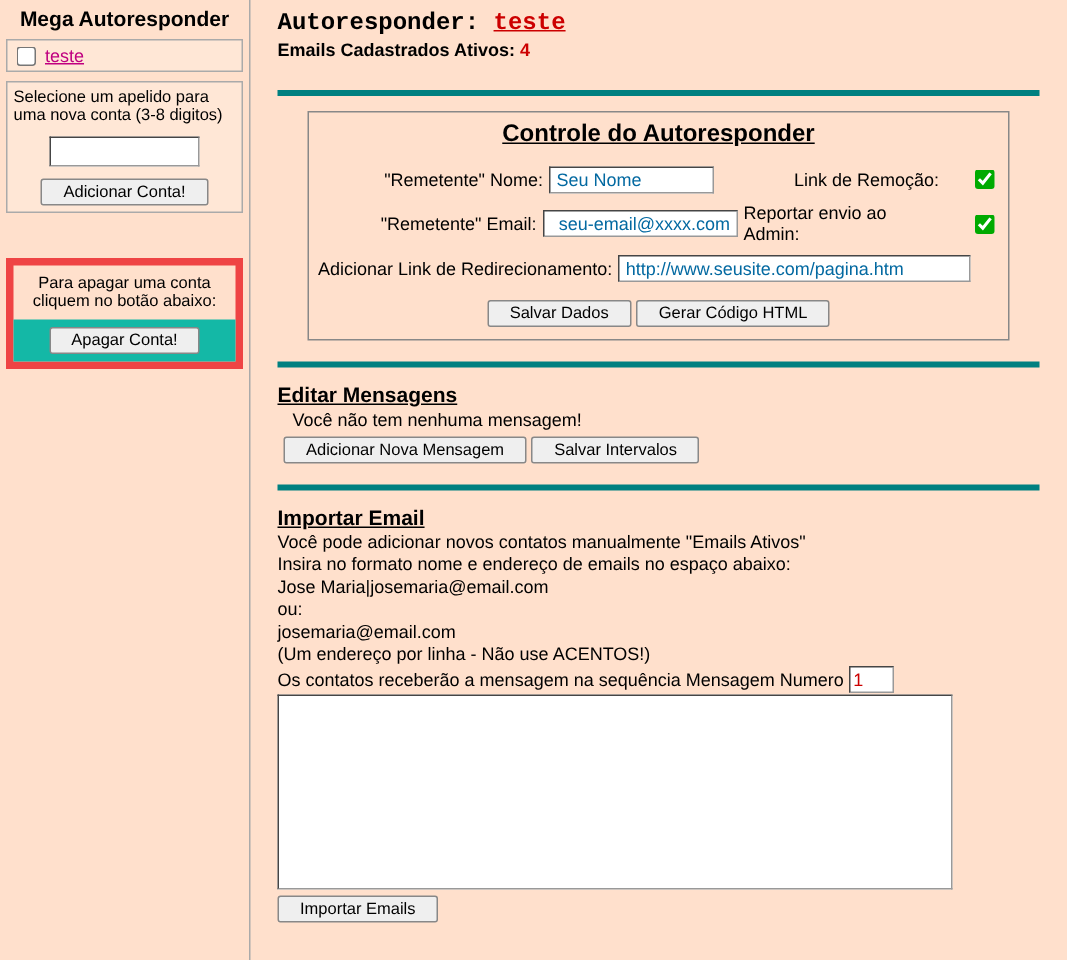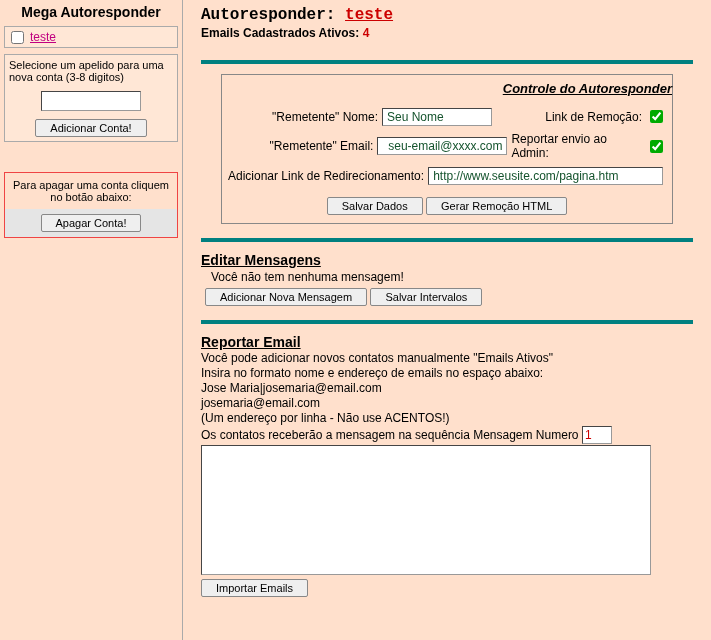--- a/index.html
+++ b/index.html
@@ -8,21 +8,21 @@
     font-family: Verdana, Arial, sans-serif;
     font-size: 12px;
     background: #ffe0cc;
     color: #000;
     width: 711px;
     height: 640px;
     overflow: hidden;
   }
   .layout { display: flex; height: 100%; }
   .sidebar {
-    width: 183px;
+    width: 167px;
     flex-shrink: 0;
     border-right: 1px solid #aaa;
     padding: 2px 4px;
   }
   .sidebar-title {
     font-weight: bold;
     font-size: 14px;
     text-align: center;
     padding: 2px 0 6px;
   }
@@ -55,29 +55,29 @@
     font-family: Verdana, sans-serif;
     font-size: 11px;
     background: #efefef;
     border: 1px solid #888;
     border-radius: 2px;
     padding: 2px 14px;
     cursor: pointer;
   }
   .delete-block {
     margin-top: 30px;
-    border: 1px solid #ef4444;
+    border: 5px solid #ef4444;
   }
   .delete-help {
     text-align: center;
     font-size: 11px;
     padding: 6px 4px;
   }
   .danger-row {
-    background: #e5e5e5;
+    background: #14b8a6;
     text-align: center;
     padding: 5px 0;
   }
   .main {
     flex: 1;
     padding: 6px 18px 6px 18px;
     overflow: hidden;
   }
   .main-title { font-size: 16px; font-weight: bold; font-family: Liberation Mono, monospace; }
   .red { color: #cc0000; }
@@ -94,49 +94,48 @@
     height: 4px;
     background: #008080;
     margin: 14px 0 10px;
   }
   .control-box {
     border: 1px solid #888;
     margin: 0 20px 0 20px;
     padding: 0;
   }
   .control-title {
-    text-align: right;
+    text-align: center;
     font-weight: bold;
-    font-size: 13px;
+    font-size: 16px;
     text-decoration: underline;
     padding: 6px 0 8px;
-    font-style: italic;
   }
   .form-row {
     display: flex;
     align-items: center;
     padding: 3px 6px;
     gap: 4px;
   }
   .form-row .lbl { width: 150px; text-align: right; }
   .txt {
     background: #fff;
     border: 1px inset #999;
     padding: 1px 4px;
     font-size: 12px;
-    color: #14532d;
+    color: #0369a1;
   }
   .txt110 { width: 110px; }
   .txt130 { width: 130px; text-align: right; }
   .txt220 { width: 235px; }
   .right-col {
     margin-left: auto;
     display: flex;
     align-items: center;
-    gap: 4px;
+    gap: 20px;
     font-size: 12px;
   }
   .chk { accent-color: #0a0; }
   .redirect-row { padding: 4px 6px; }
   .btnrow { text-align: center; padding: 8px 0; }
   .section-h {
     font-weight: bold;
     text-decoration: underline;
     font-size: 14px;
     margin-bottom: 2px;
@@ -233,42 +232,43 @@
         </span>
       </div>
 
       <div class="form-row redirect-row">
         <span>Adicionar Link de Redirecionamento:</span>
         <input class="txt txt220" type="text" value="http://www.seusite.com/pagina.htm" style="">
       </div>
 
       <div class="btnrow">
         <button class="btn">Salvar Dados</button>
-        <button class="btn">Gerar Remoção HTML</button>
+        <button class="btn">Gerar Código HTML</button>
       </div>
     </div>
 
     <hr class="hr2">
 
     <div>
       <div class="section-h">Editar Mensagens</div>
       <div class="section-txt">Você não tem nenhuma mensagem!</div>
       <div style="margin-left:4px">
         <button class="btn">Adicionar Nova Mensagem</button>
         <button class="btn">Salvar Intervalos</button>
       </div>
     </div>
 
     <hr class="hr2">
 
     <div class="import-block">
-      <div class="section-h">Reportar Email</div>
+      <div class="section-h">Importar Email</div>
       <div>Você pode adicionar novos contatos manualmente "Emails Ativos"</div>
       <div>Insira no formato nome e endereço de emails no espaço abaixo:</div>
       <div class="bold">Jose Maria|josemaria@email.com</div>
+      <div>ou:</div>
       <div class="bold">josemaria@email.com</div>
       <div>(Um endereço por linha - Não use ACENTOS!)</div>
       <div>
         <span>Os contatos receberão a mensagem na sequência</span>
         <span class="bold">Mensagem Numero</span>
         <input class="msg-num-input" type="text" value="1" style="">
       </div>
       <textarea class="import-area" style=""></textarea>
       <div class="import-btn-row">
         <button class="btn">Importar Emails</button>

